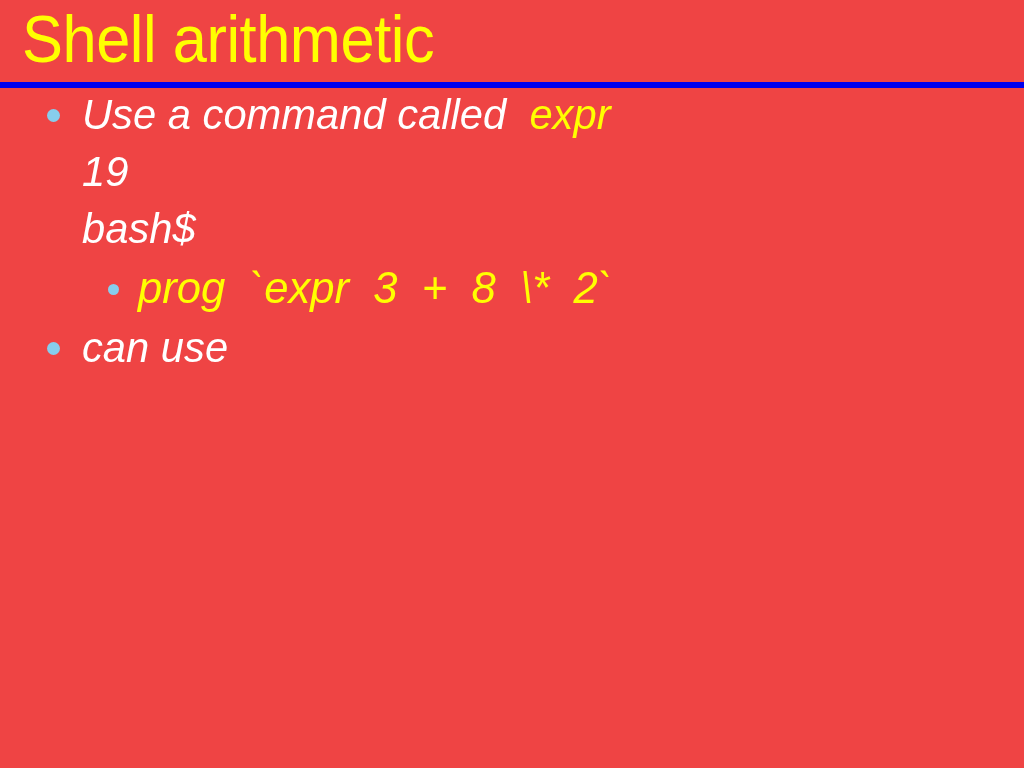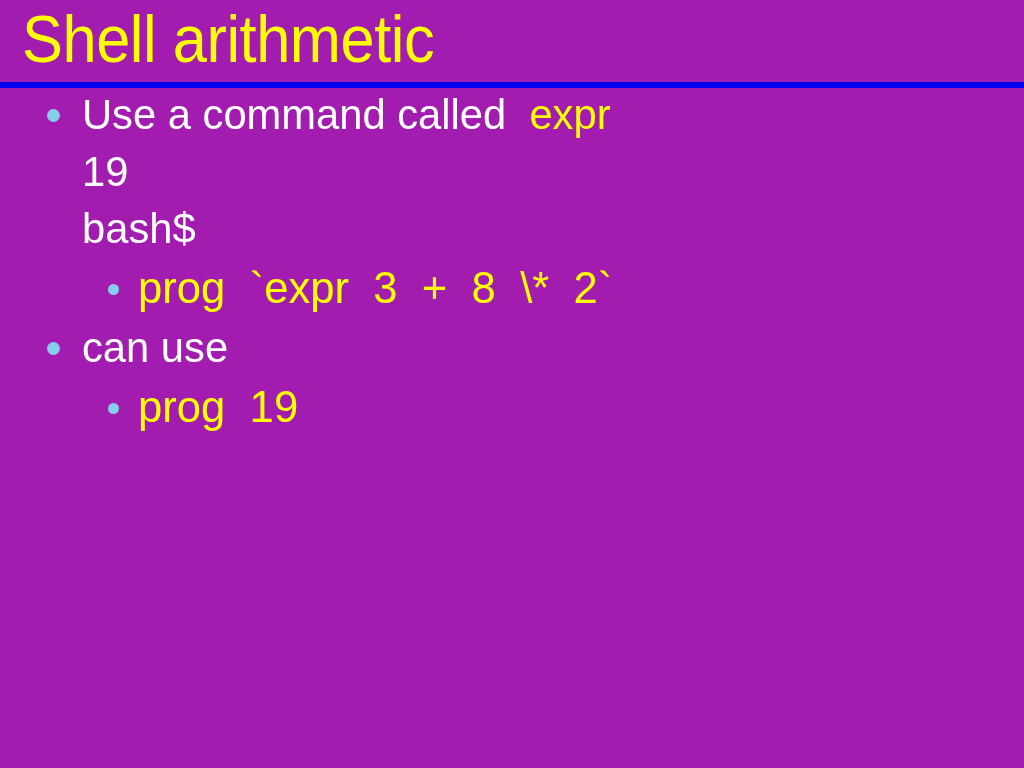--- a/index.html
+++ b/index.html
@@ -11,21 +11,21 @@
     width: 1024px;
     height: 768px;
     overflow: hidden;
     background: #000080;
     font-family: "Liberation Sans", sans-serif;
   }
   .slide {
     position: relative;
     width: 1024px;
     height: 768px;
-    background: #a21caf;
+    background: #ef4444;
   }
 
   
   .title-area {
     position: absolute;
     left: 0;
     top: 0;
     width: 1024px;
     height: 83px;
   }
@@ -51,20 +51,21 @@
     background: #0000ee;
   }
 
   
   .body-area {
     position: absolute;
     left: 0;
     top: 88px;
     width: 1024px;
     height: 680px;
+    font-style: italic;
   }
 
   .line {
     position: relative;
     height: 57px;
     white-space: nowrap;
   }
 
   .line .txt {
     position: absolute;
@@ -130,19 +131,15 @@
         <span class="txt"><span class="plain">bash$</span></span>
       </div>
       <div class="line lvl2">
         <span class="bullet"></span>
         <span class="txt"><span class="code">prog  `expr  3  +  8  \*  2`</span></span>
       </div>
       <div class="line lvl1">
         <span class="bullet"></span>
         <span class="txt"><span class="plain">can use</span></span>
       </div>
-      <div class="line lvl2">
-        <span class="bullet"></span>
-        <span class="txt"><span class="code">prog  19</span></span>
-      </div>
     </div>
 
 </div>
 
 </body></html>

